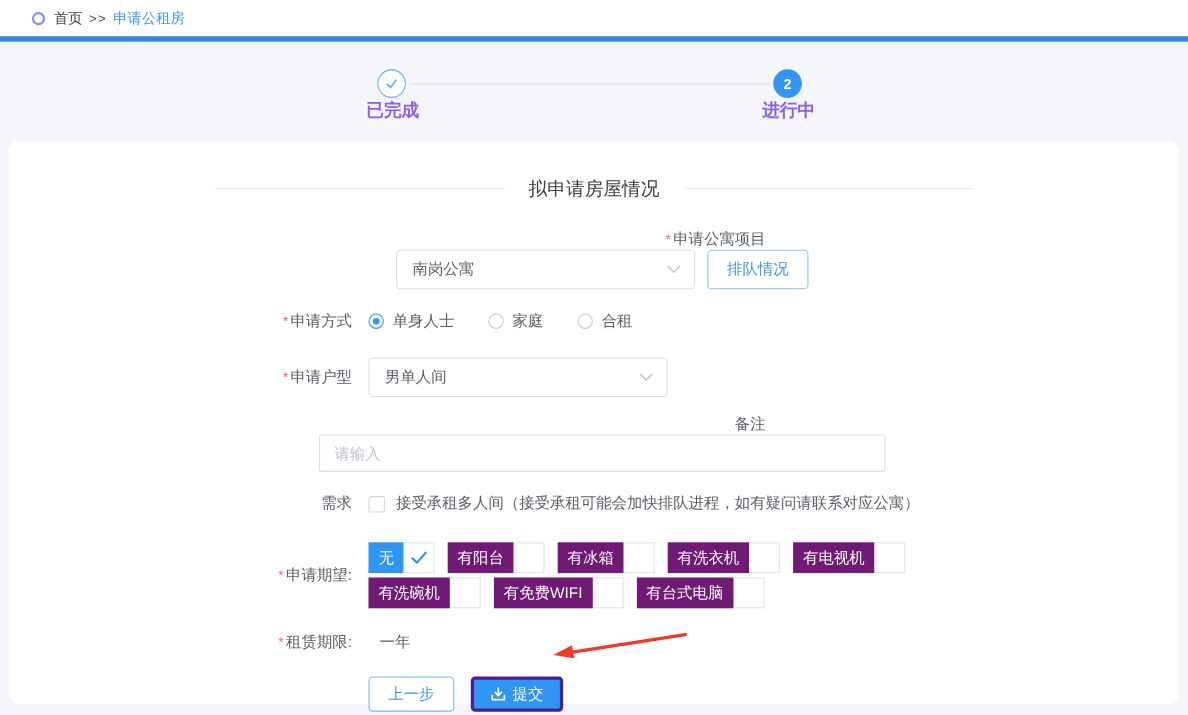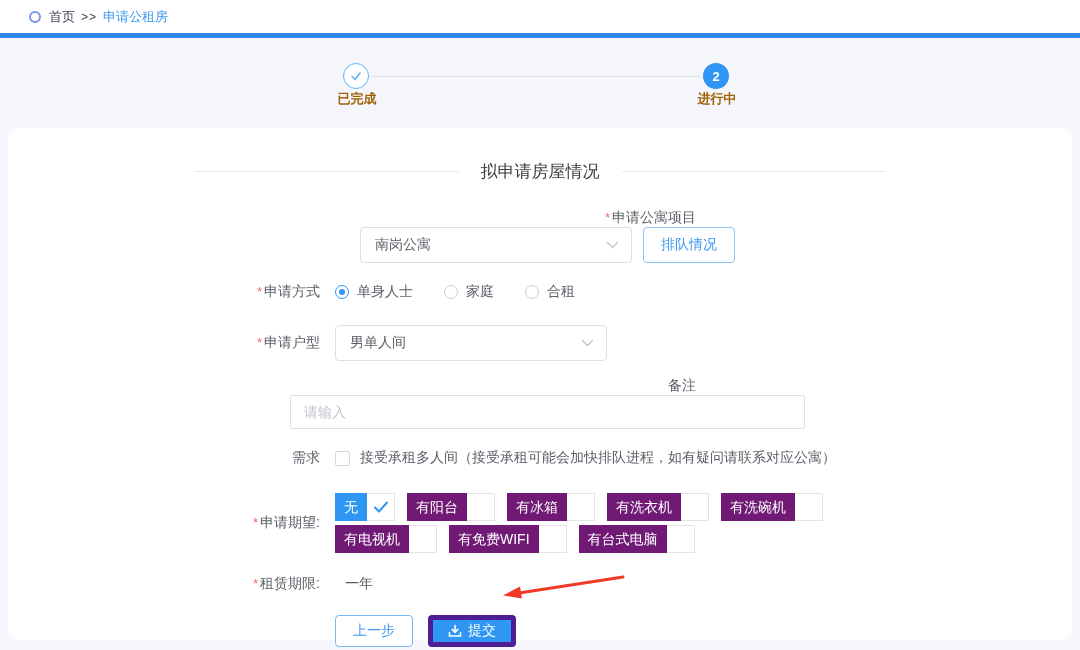--- a/index.html
+++ b/index.html
@@ -17,22 +17,22 @@
 
   .blue-rule { position:absolute; left:0; top:33px; width:1080px; height:5px; background:#2e86e6; }
 
   
   .steps-area { position:absolute; left:0; top:38px; width:1080px; height:90px; background:#f4f6fb; }
   .step-circle { position:absolute; width:26px; height:26px; border-radius:50%;
     display:flex; align-items:center; justify-content:center; }
   .step-done { left:343px; top:25px; background:#ffffff; border:1px solid #63b4f8; }
   .step-active { left:703px; top:25px; background:#2f97f3; color:#fff; font-size:13px; font-weight:bold; }
   .step-line { position:absolute; left:372px; top:38px; width:328px; height:1px; background:#dcdfe6; }
-  .step-label { position:absolute; top:52px; transform:translateX(-50%); font-size:13px;
-    font-weight:bold; color:#a16207; white-space:nowrap; }
+  .step-label { position:absolute; top:52px; transform:translateX(-50%); font-size:16px;
+    font-weight:bold; color:#8b5cf6; white-space:nowrap; }
   .step-label.l1 { left:357px; }
   .step-label.l2 { left:717px; }
 
   
   .card { position:absolute; left:8px; top:128px; width:1064px; height:512px;
     background:#ffffff; border-radius:10px; padding-top:32px; }
 
   .title-wrap { width:690px; margin:0 auto; display:flex; align-items:center; }
   .title-wrap .hline { flex:1; height:1px; background:#ebebeb; }
   .form-title { font-size:17px; color:#3d3d3d; padding:0 22px; white-space:nowrap;font-family:Liberation Mono, monospace; }
@@ -75,21 +75,21 @@
     background:#701a75; color:#ffffff; white-space:nowrap; }
   .tag-check { width:28px; height:28px; background:#fff; border:1px solid #e4e4e4;
     border-left:none; display:flex; align-items:center; justify-content:center; }
   .tag.sel .tag-label { background:#2f97f3; }
 
   .plain-value { font-size:14px; color:#5a5e66; margin-left:10px; }
 
   .btn-prev { height:32px; padding:0 17px; background:#fff; border:1px solid #79b9f7;
     border-radius:4px; color:#3e97f2; font-size:14px; cursor:pointer; }
   .btn-submit { height:32px; padding:0 15px; margin-left:15px; background:#2f97f3;
-    border:5px solid #4c1d95; border-radius:4px; color:#ffffff; font-size:14px;
+    border:3px solid #4c1d95; border-radius:4px; color:#ffffff; font-size:14px;
     cursor:pointer; display:flex; align-items:center; }
   .btn-submit svg { margin-right:6px; }
 
   .mb20{margin-bottom:20px;flex-direction:column;} .mb24{margin-bottom:24px;} .mb16{margin-bottom:16px;}
   .mb26{margin-bottom:26px;} .mb22{margin-bottom:22px;}
 
   .annot-arrow { position:absolute; left:495px; top:568px; pointer-events:none; }
 </style>
 </head>
 <body>
@@ -213,25 +213,25 @@
           </div>
           <div class="tag">
             <span class="tag-label">有冰箱</span>
             <span class="tag-check"></span>
           </div>
           <div class="tag">
             <span class="tag-label">有洗衣机</span>
             <span class="tag-check"></span>
           </div>
           <div class="tag">
+            <span class="tag-label">有电视机</span>
+            <span class="tag-check"></span>
+          </div>
+          <div class="tag">
             <span class="tag-label">有洗碗机</span>
-            <span class="tag-check"></span>
-          </div>
-          <div class="tag">
-            <span class="tag-label">有电视机</span>
             <span class="tag-check"></span>
           </div>
           <div class="tag">
             <span class="tag-label">有免费WIFI</span>
             <span class="tag-check"></span>
           </div>
           <div class="tag">
             <span class="tag-label">有台式电脑</span>
             <span class="tag-check"></span>
           </div>

